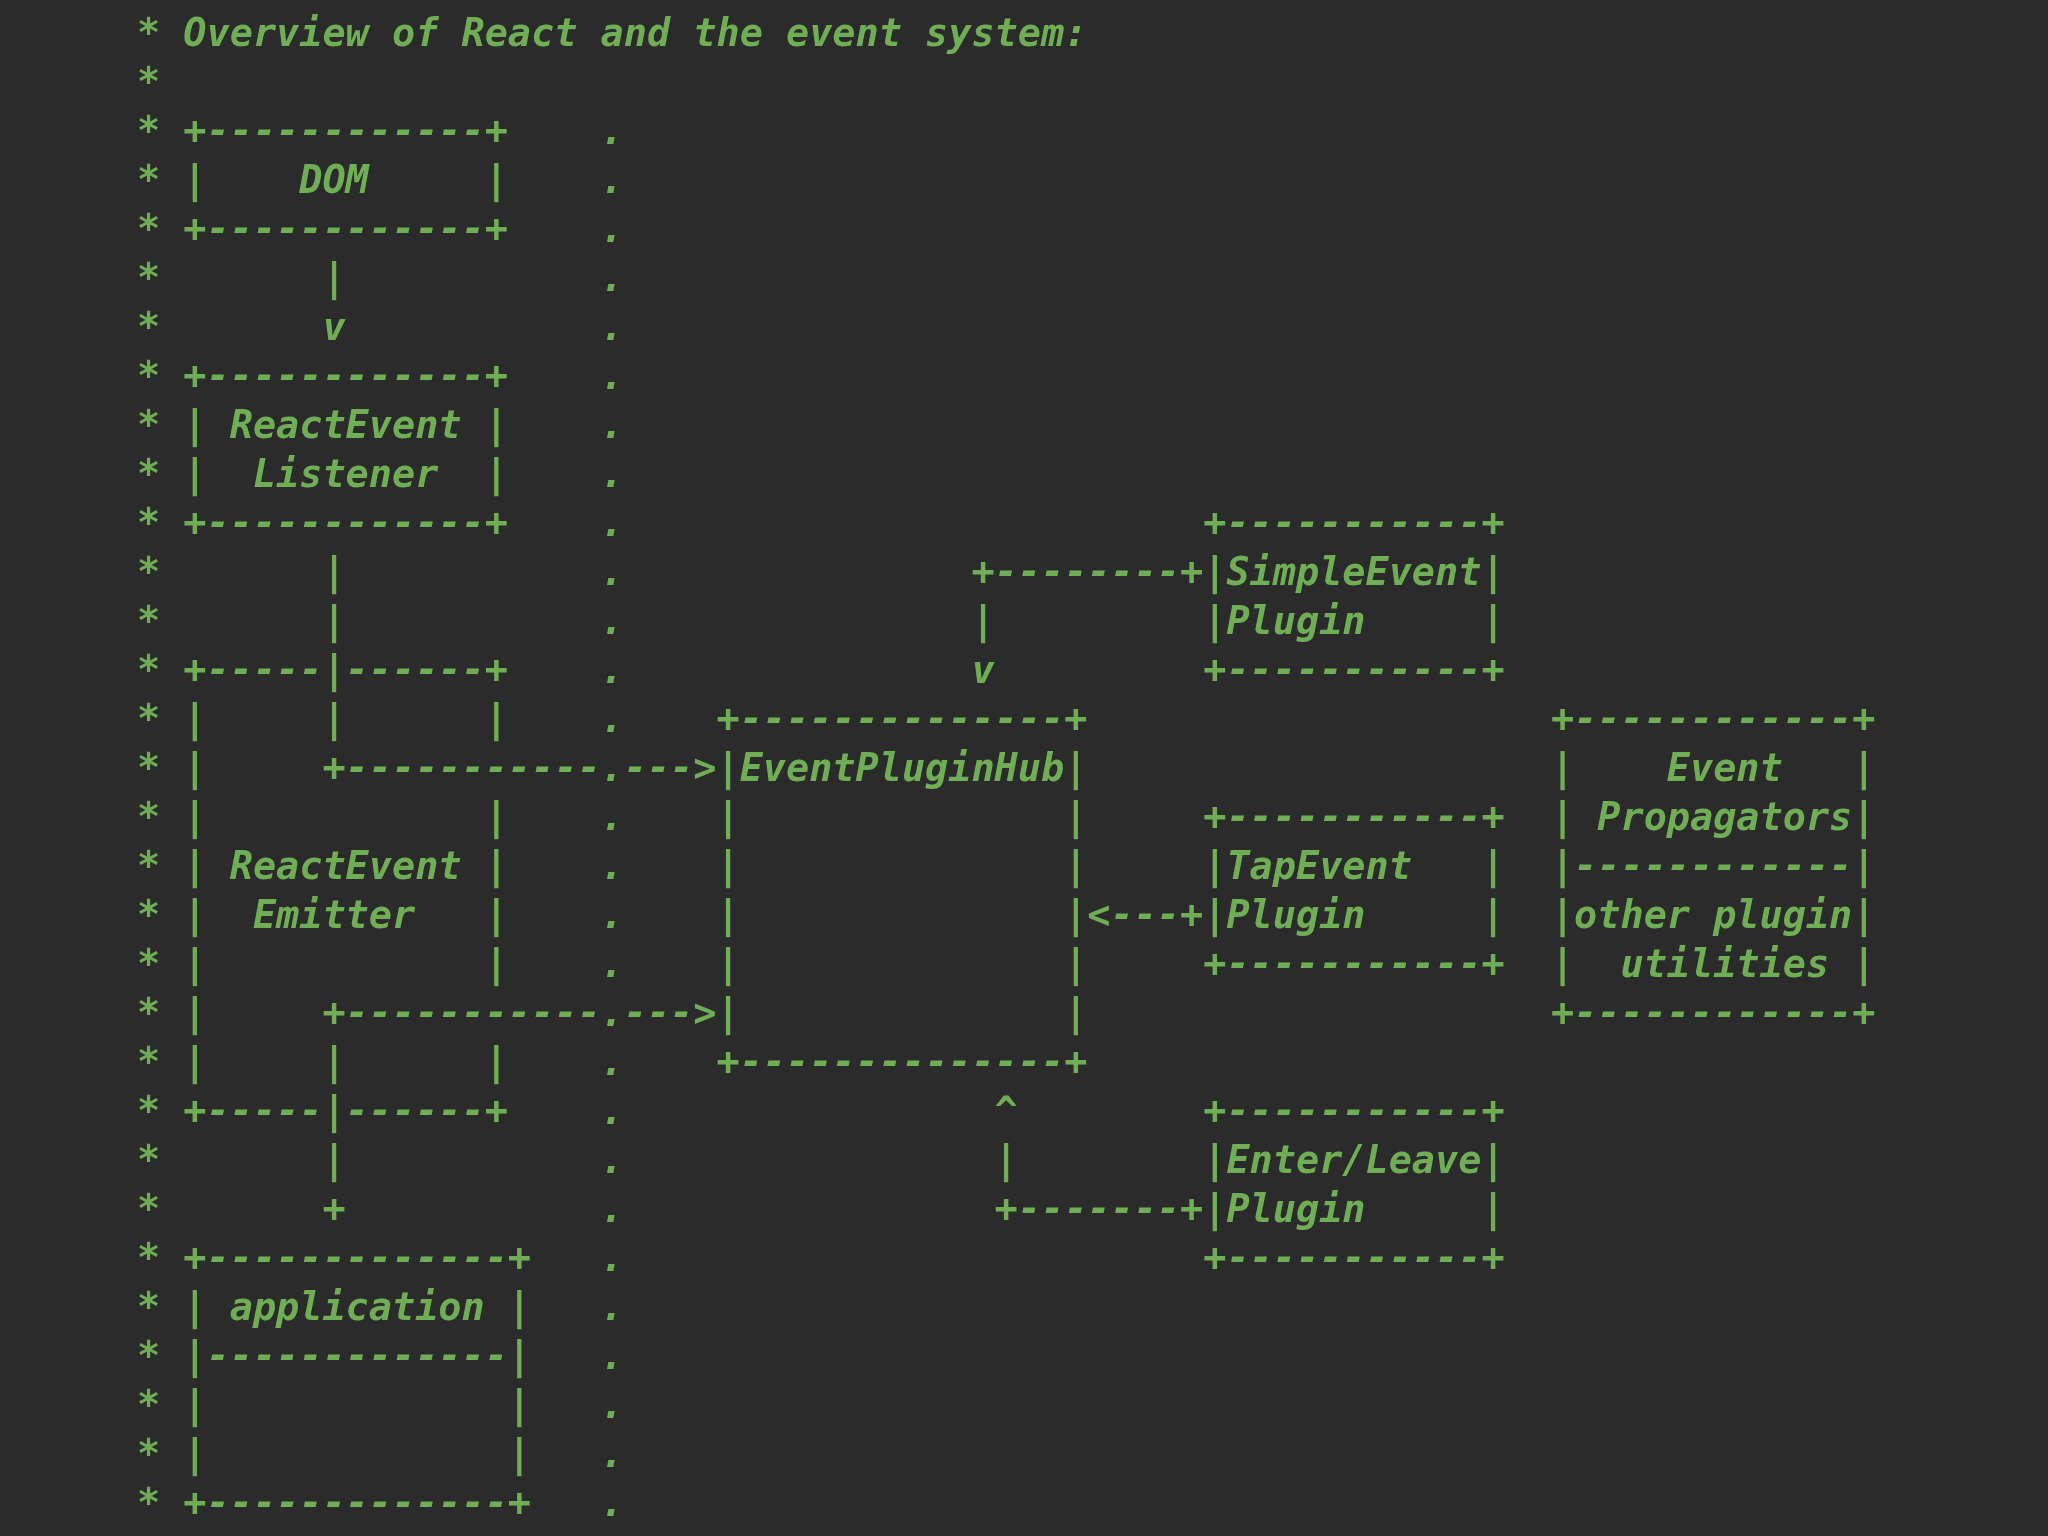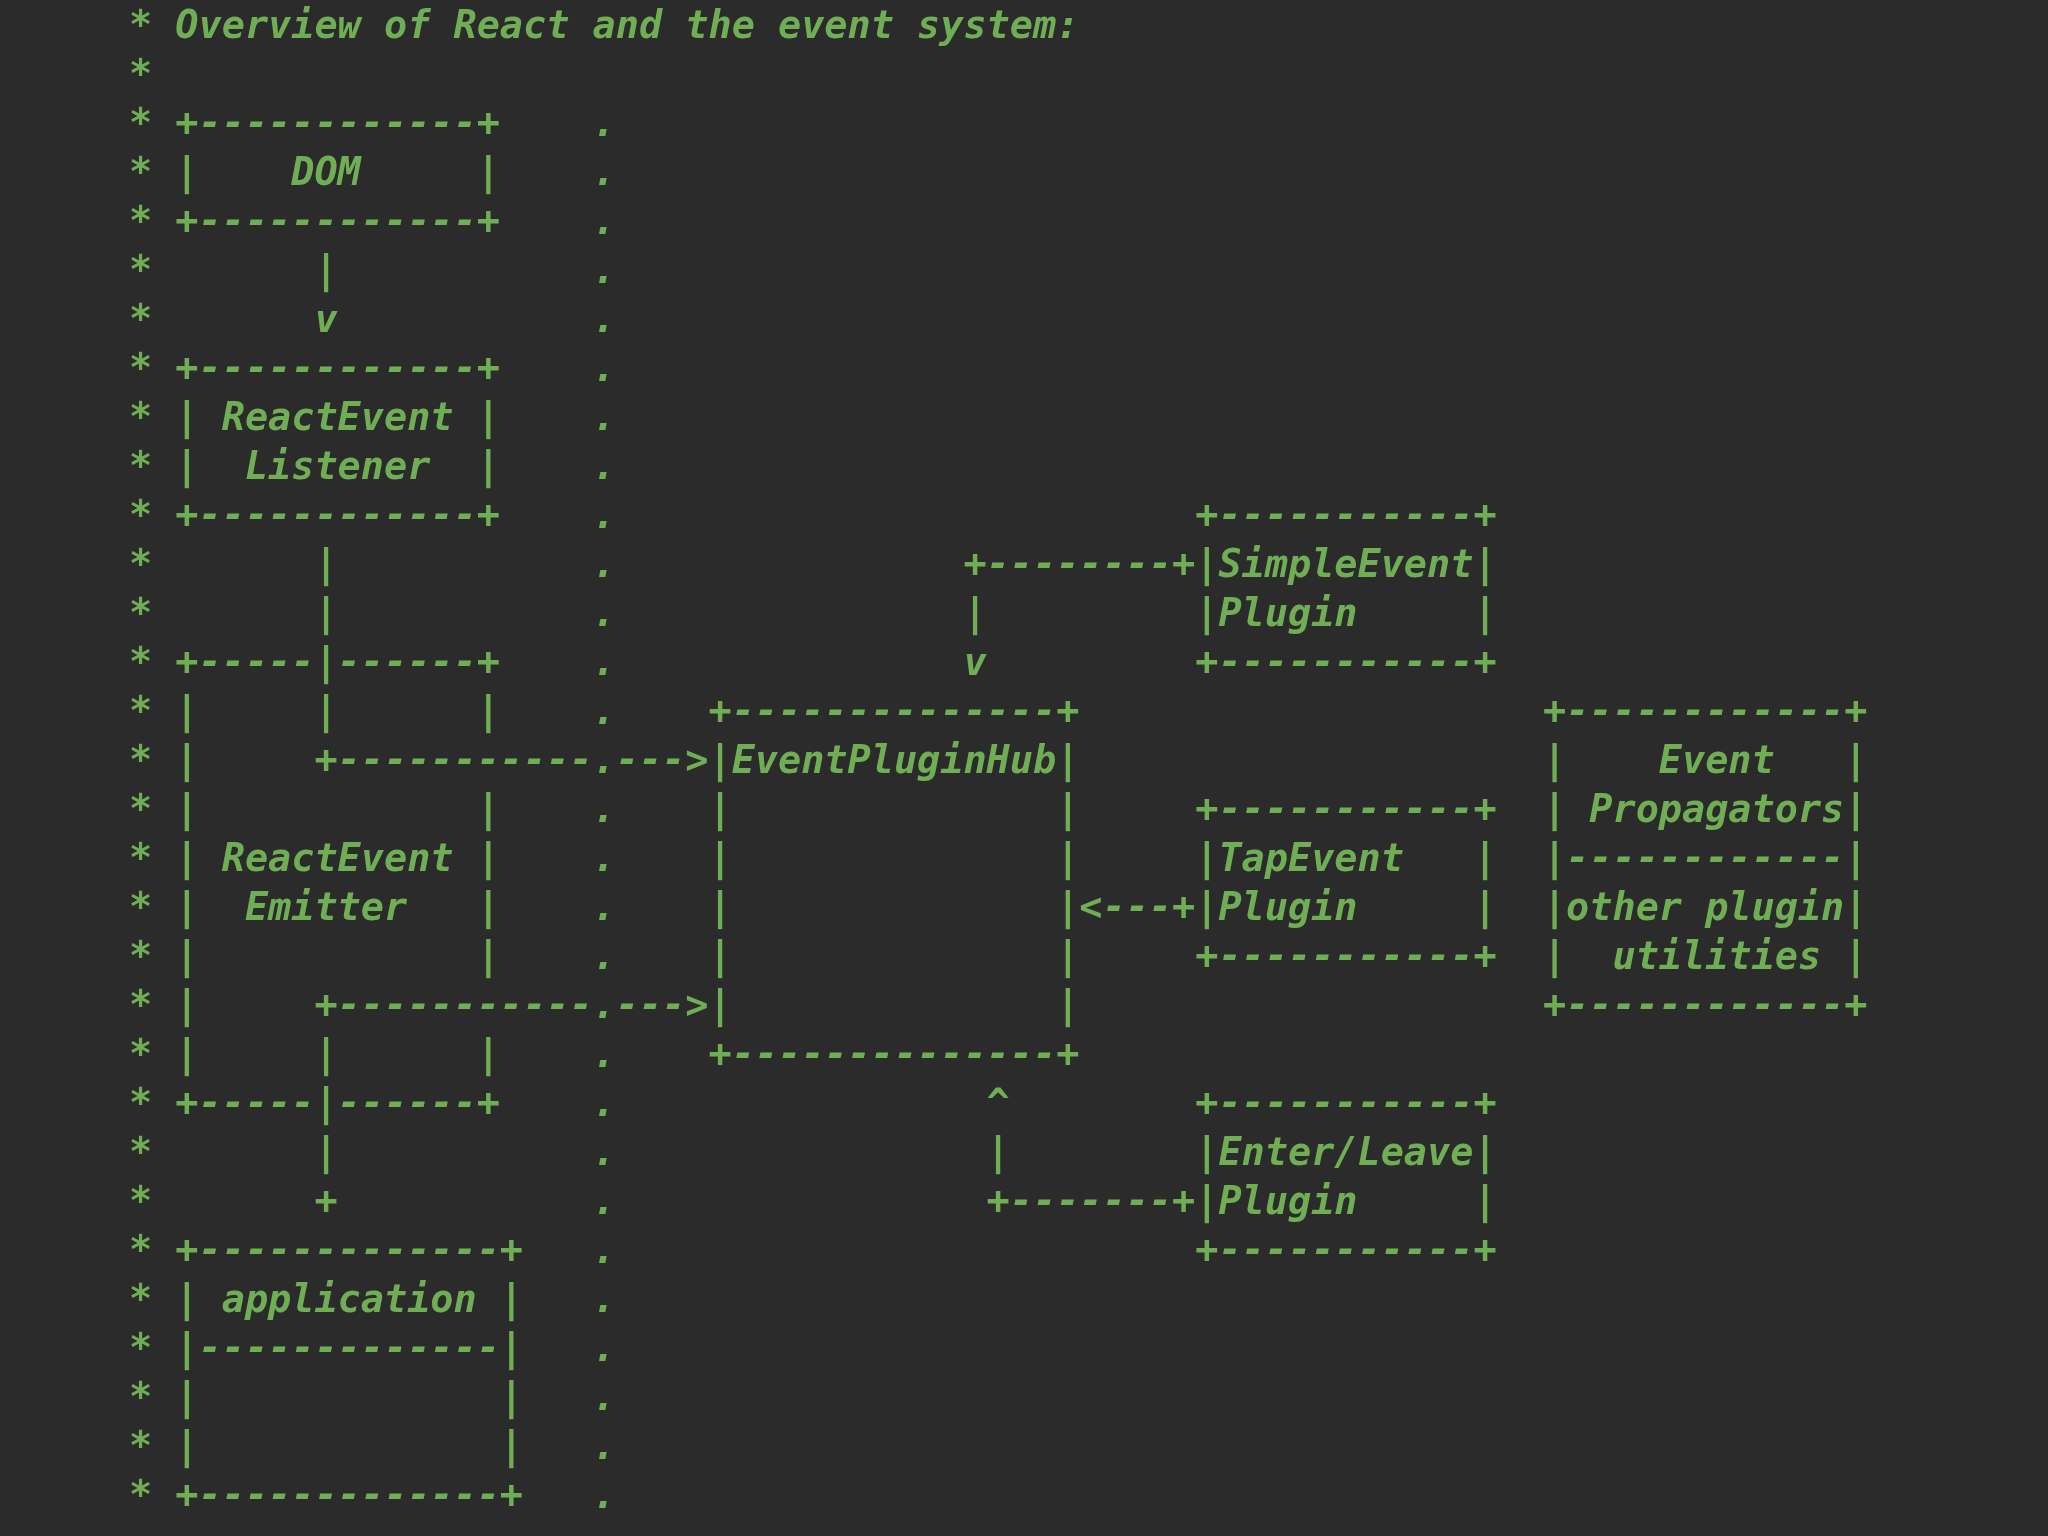--- a/index.html
+++ b/index.html
@@ -13,21 +13,21 @@
     position: relative;
   }
   .editor-surface {
     position: absolute;
     inset: 0;
   }
   pre.ascii-comment {
     position: absolute;
     left: 129px;
     top: 0;
-    margin: 0;
+    margin: 8px;
     font-family: "DejaVu Sans Mono", "Liberation Mono", monospace;
     font-style: italic;
     font-weight: bold;
     font-size: 38.5px;
     line-height: 49px;
     letter-spacing: 0;
     white-space: pre;
     tab-size: 8;
   }
 </style>

